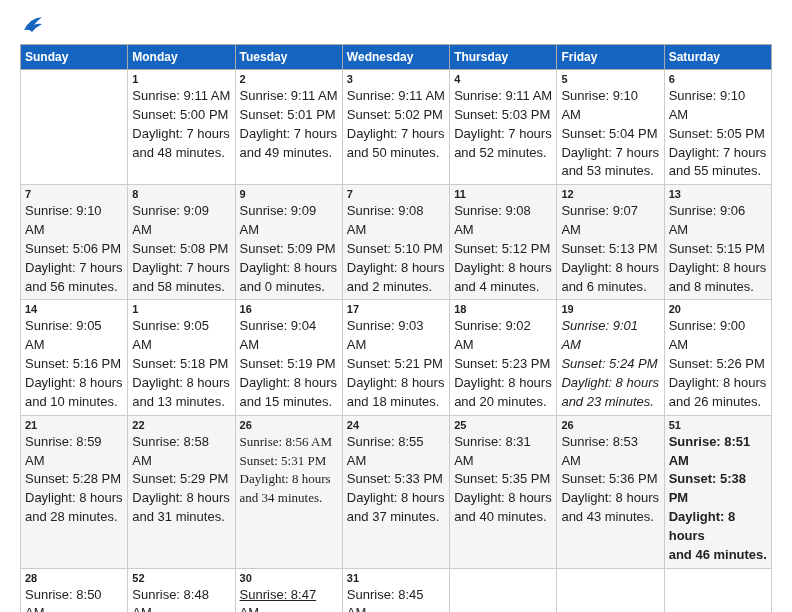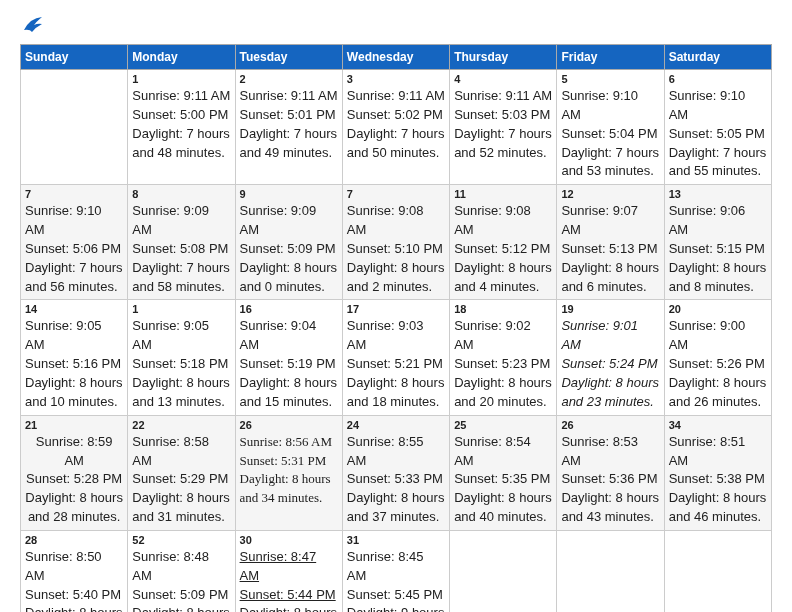--- a/index.html
+++ b/index.html
@@ -283,21 +283,21 @@
             <span class="day-number">20</span>
             <div class="day-info" style="white-space: pre-line;">Sunrise: 9:00 AM
 Sunset: 5:26 PM
 Daylight: 8 hours
 and 26 minutes.</div>
           </td>
         </tr>
         <tr class="row-shaded">
           <td>
             <span class="day-number">21</span>
-            <div class="day-info" style="white-space: pre-line; text-align: center;">Sunrise: 8:59 AM
+            <div class="day-info" style="white-space: pre-line;">Sunrise: 8:59 AM
 Sunset: 5:28 PM
 Daylight: 8 hours
 and 28 minutes.</div>
           </td>
           <td>
             <span class="day-number">22</span>
             <div class="day-info" style="white-space: pre-line;">Sunrise: 8:58 AM
 Sunset: 5:29 PM
 Daylight: 8 hours
 and 31 minutes.</div>
@@ -311,35 +311,35 @@
           </td>
           <td>
             <span class="day-number">24</span>
             <div class="day-info" style="white-space: pre-line;">Sunrise: 8:55 AM
 Sunset: 5:33 PM
 Daylight: 8 hours
 and 37 minutes.</div>
           </td>
           <td>
             <span class="day-number">25</span>
-            <div class="day-info" style="white-space: pre-line;">Sunrise: 8:54 AM
+            <div class="day-info" style="white-space: pre-line;">Sunrise: 8:31 AM
 Sunset: 5:35 PM
 Daylight: 8 hours
 and 40 minutes.</div>
           </td>
           <td>
             <span class="day-number">26</span>
             <div class="day-info" style="white-space: pre-line;">Sunrise: 8:53 AM
 Sunset: 5:36 PM
 Daylight: 8 hours
 and 43 minutes.</div>
           </td>
           <td>
-            <span class="day-number">34</span>
-            <div class="day-info" style="white-space: pre-line;">Sunrise: 8:51 AM
+            <span class="day-number">51</span>
+            <div class="day-info" style="white-space: pre-line; font-weight: bold;">Sunrise: 8:51 AM
 Sunset: 5:38 PM
 Daylight: 8 hours
 and 46 minutes.</div>
           </td>
         </tr>
         <tr class="row-white">
           <td>
             <span class="day-number">28</span>
             <div class="day-info" style="white-space: pre-line;">Sunrise: 8:50 AM
 Sunset: 5:40 PM

